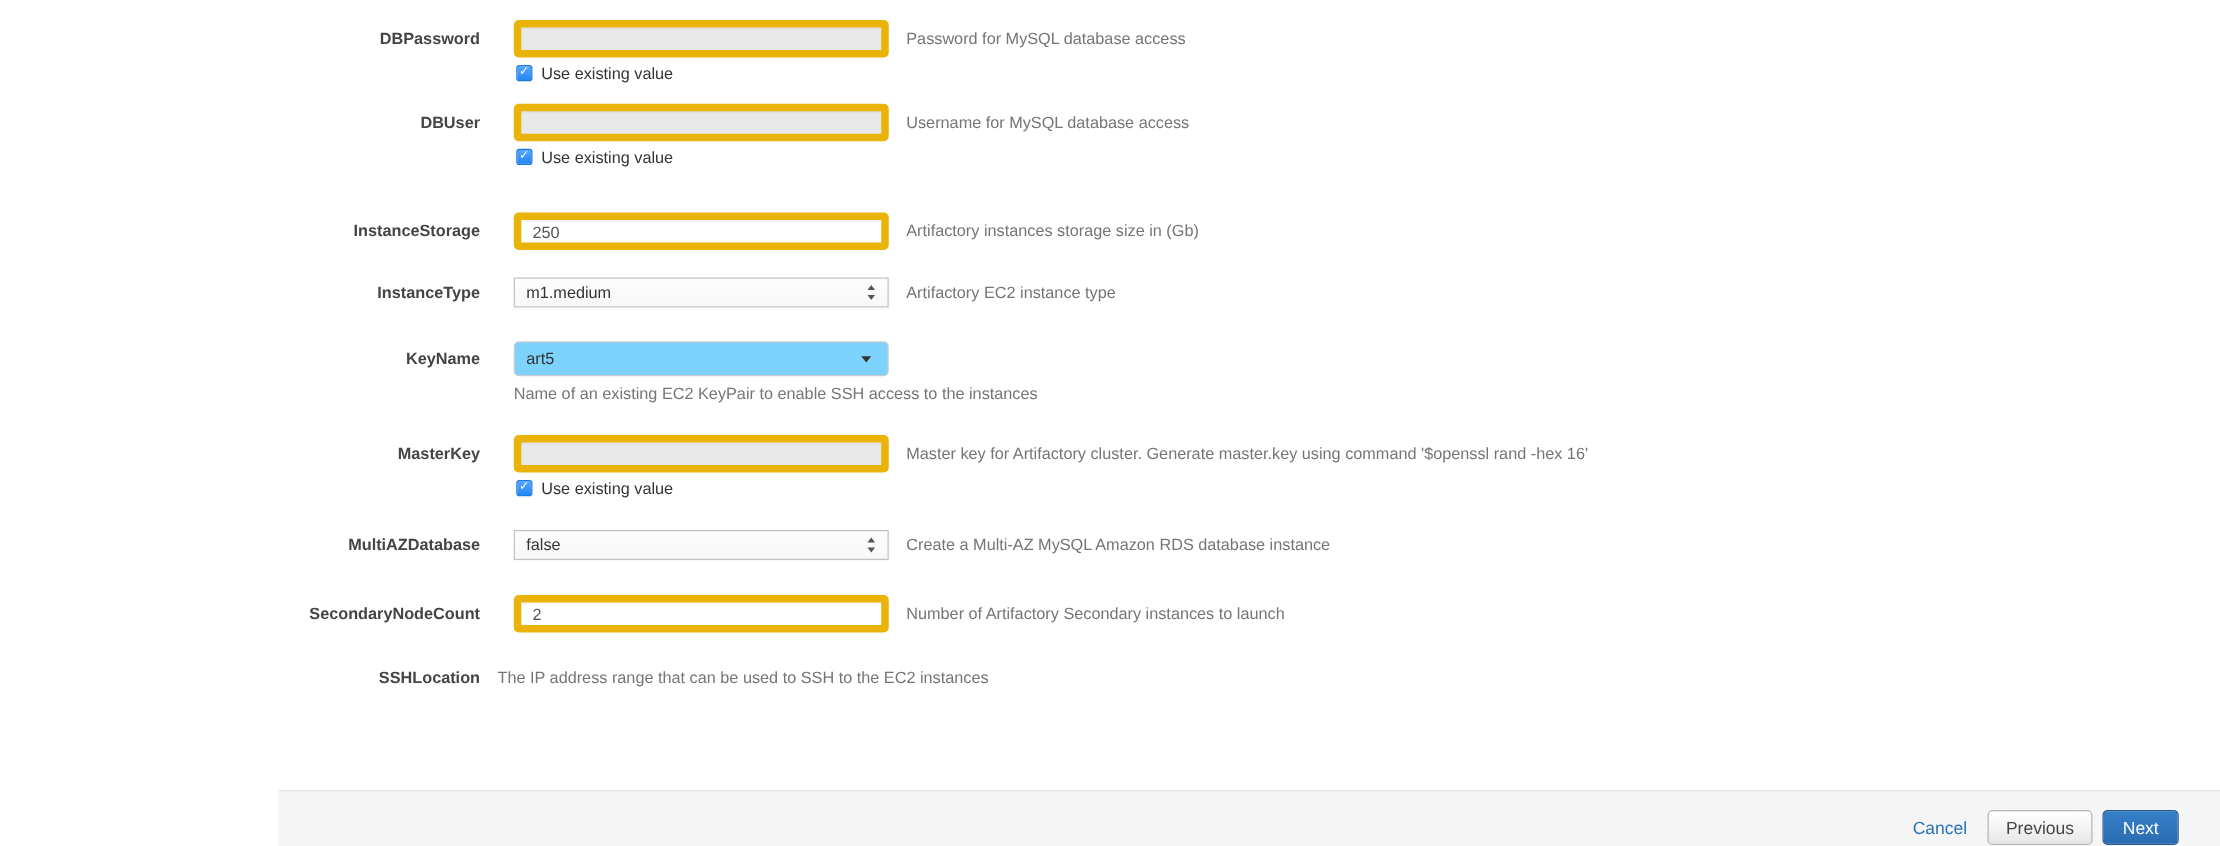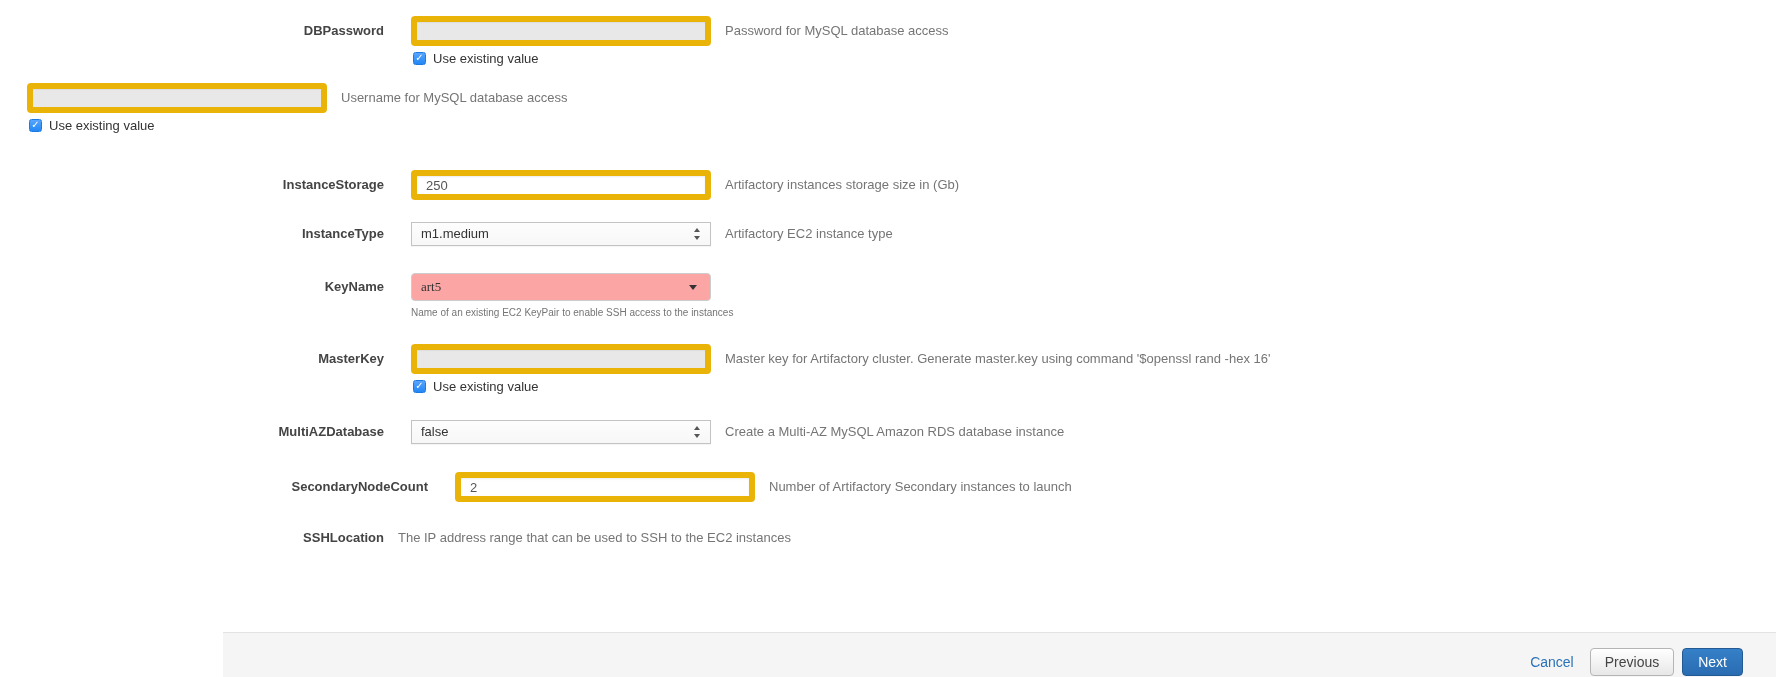--- a/index.html
+++ b/index.html
@@ -13,21 +13,21 @@
   .form-area { padding-top: 16px; }
 
   .row { display: flex; align-items: flex-start; }
   .m-r1 { margin-bottom: 17px; }
   .m-r2 { margin-bottom: 37px; }
   .m-r3 { margin-bottom: 22px; }
   .m-r4 { margin-bottom: 27px; }
   .m-r5 { margin-bottom: 26px; }
   .m-r6 { margin-bottom: 26px; }
   .m-r7 { margin-bottom: 28px; }
-  .m-r8 { margin-bottom: 21px; padding-left: 44px; }
+  .m-r8 { margin-bottom: 21px; }
 
   .param-label {
     width: 384px; text-align: right;
     font-size: 13px; font-weight: bold; color: #444;
     line-height: 30px; flex-shrink: 0;
   }
   .row--select .param-label { line-height: 24px; }
   .row--drop   .param-label { line-height: 28px; padding-left: 13px; }
 
   .field-col { margin-left: 27px; width: 300px; flex-shrink: 0; }
@@ -62,24 +62,24 @@
   .spinner-arrows::before, .spinner-arrows::after {
     content: ""; position: absolute; left: 1px;
     border-left: 3.5px solid transparent; border-right: 3.5px solid transparent;
   }
   .spinner-arrows::before { top: 0; border-bottom: 4.5px solid #555; }
   .spinner-arrows::after  { bottom: 0; border-top: 4.5px solid #555; }
 
   .dropbox {
     position: relative; width: 300px; height: 28px;
     border: 1px solid #ccc; border-radius: 4px;
-    background: #fca5a5;
+    background: #7dd3fc;
     font-size: 13px; color: #333; line-height: 26px;
     padding: 0 28px 0 9px; cursor: pointer;
-    white-space: nowrap; overflow: hidden; font-family: Liberation Serif, serif;
+    white-space: nowrap; overflow: hidden;
   }
   .caret-down {
     position: absolute; right: 13px; top: 50%; margin-top: -2px;
     width: 0; height: 0;
     border-left: 4.5px solid transparent; border-right: 4.5px solid transparent;
     border-top: 5px solid #333;
   }
 
   .check-line { display: flex; align-items: center; margin-top: 5px; margin-left: 2px; }
   .checkbox {
@@ -94,21 +94,21 @@
     color: #fff; font-size: 10px; font-weight: bold; text-align: center;
   }
   .check-label { margin-left: 7px; font-size: 13px; color: #333; }
 
   .desc {
     margin-left: 14px; font-size: 13px; color: #757575;
     line-height: 30px; white-space: nowrap;
   }
   .row--select .desc { line-height: 24px; }
 
-  .help-text { margin-top: 6px; font-size: 10px; color: #757575; white-space: nowrap; }
+  .help-text { margin-top: 6px; font-size: 13px; color: #757575; white-space: nowrap; }
 
   .footer {
     position: absolute; left: 223px; right: 0; top: 632px; height: 59px;
     background: #f5f5f5; border-top: 1px solid #e3e3e3;
     display: flex; align-items: center; justify-content: flex-end;
     padding-right: 33px;
   }
   .cancel-link {
     font-size: 14px; color: #2b72b8; text-decoration: none;
     margin-right: 16px; cursor: pointer;
@@ -141,20 +141,21 @@
         <input type="password" class="tinput is-disabled" disabled="" value="" style="">
         <div class="check-line">
           <span class="checkbox"></span>
           <span class="check-label">Use existing value</span>
         </div>
       </div>
       <div class="desc">Password for MySQL database access</div>
     </div>
 
     <div class="row m-r2">
+      <div class="param-label">DBUser</div>
       <div class="field-col">
         <input type="text" class="tinput is-disabled" disabled="" value="" style="">
         <div class="check-line">
           <span class="checkbox"></span>
           <span class="check-label">Use existing value</span>
         </div>
       </div>
       <div class="desc">Username for MySQL database access</div>
     </div>
 

